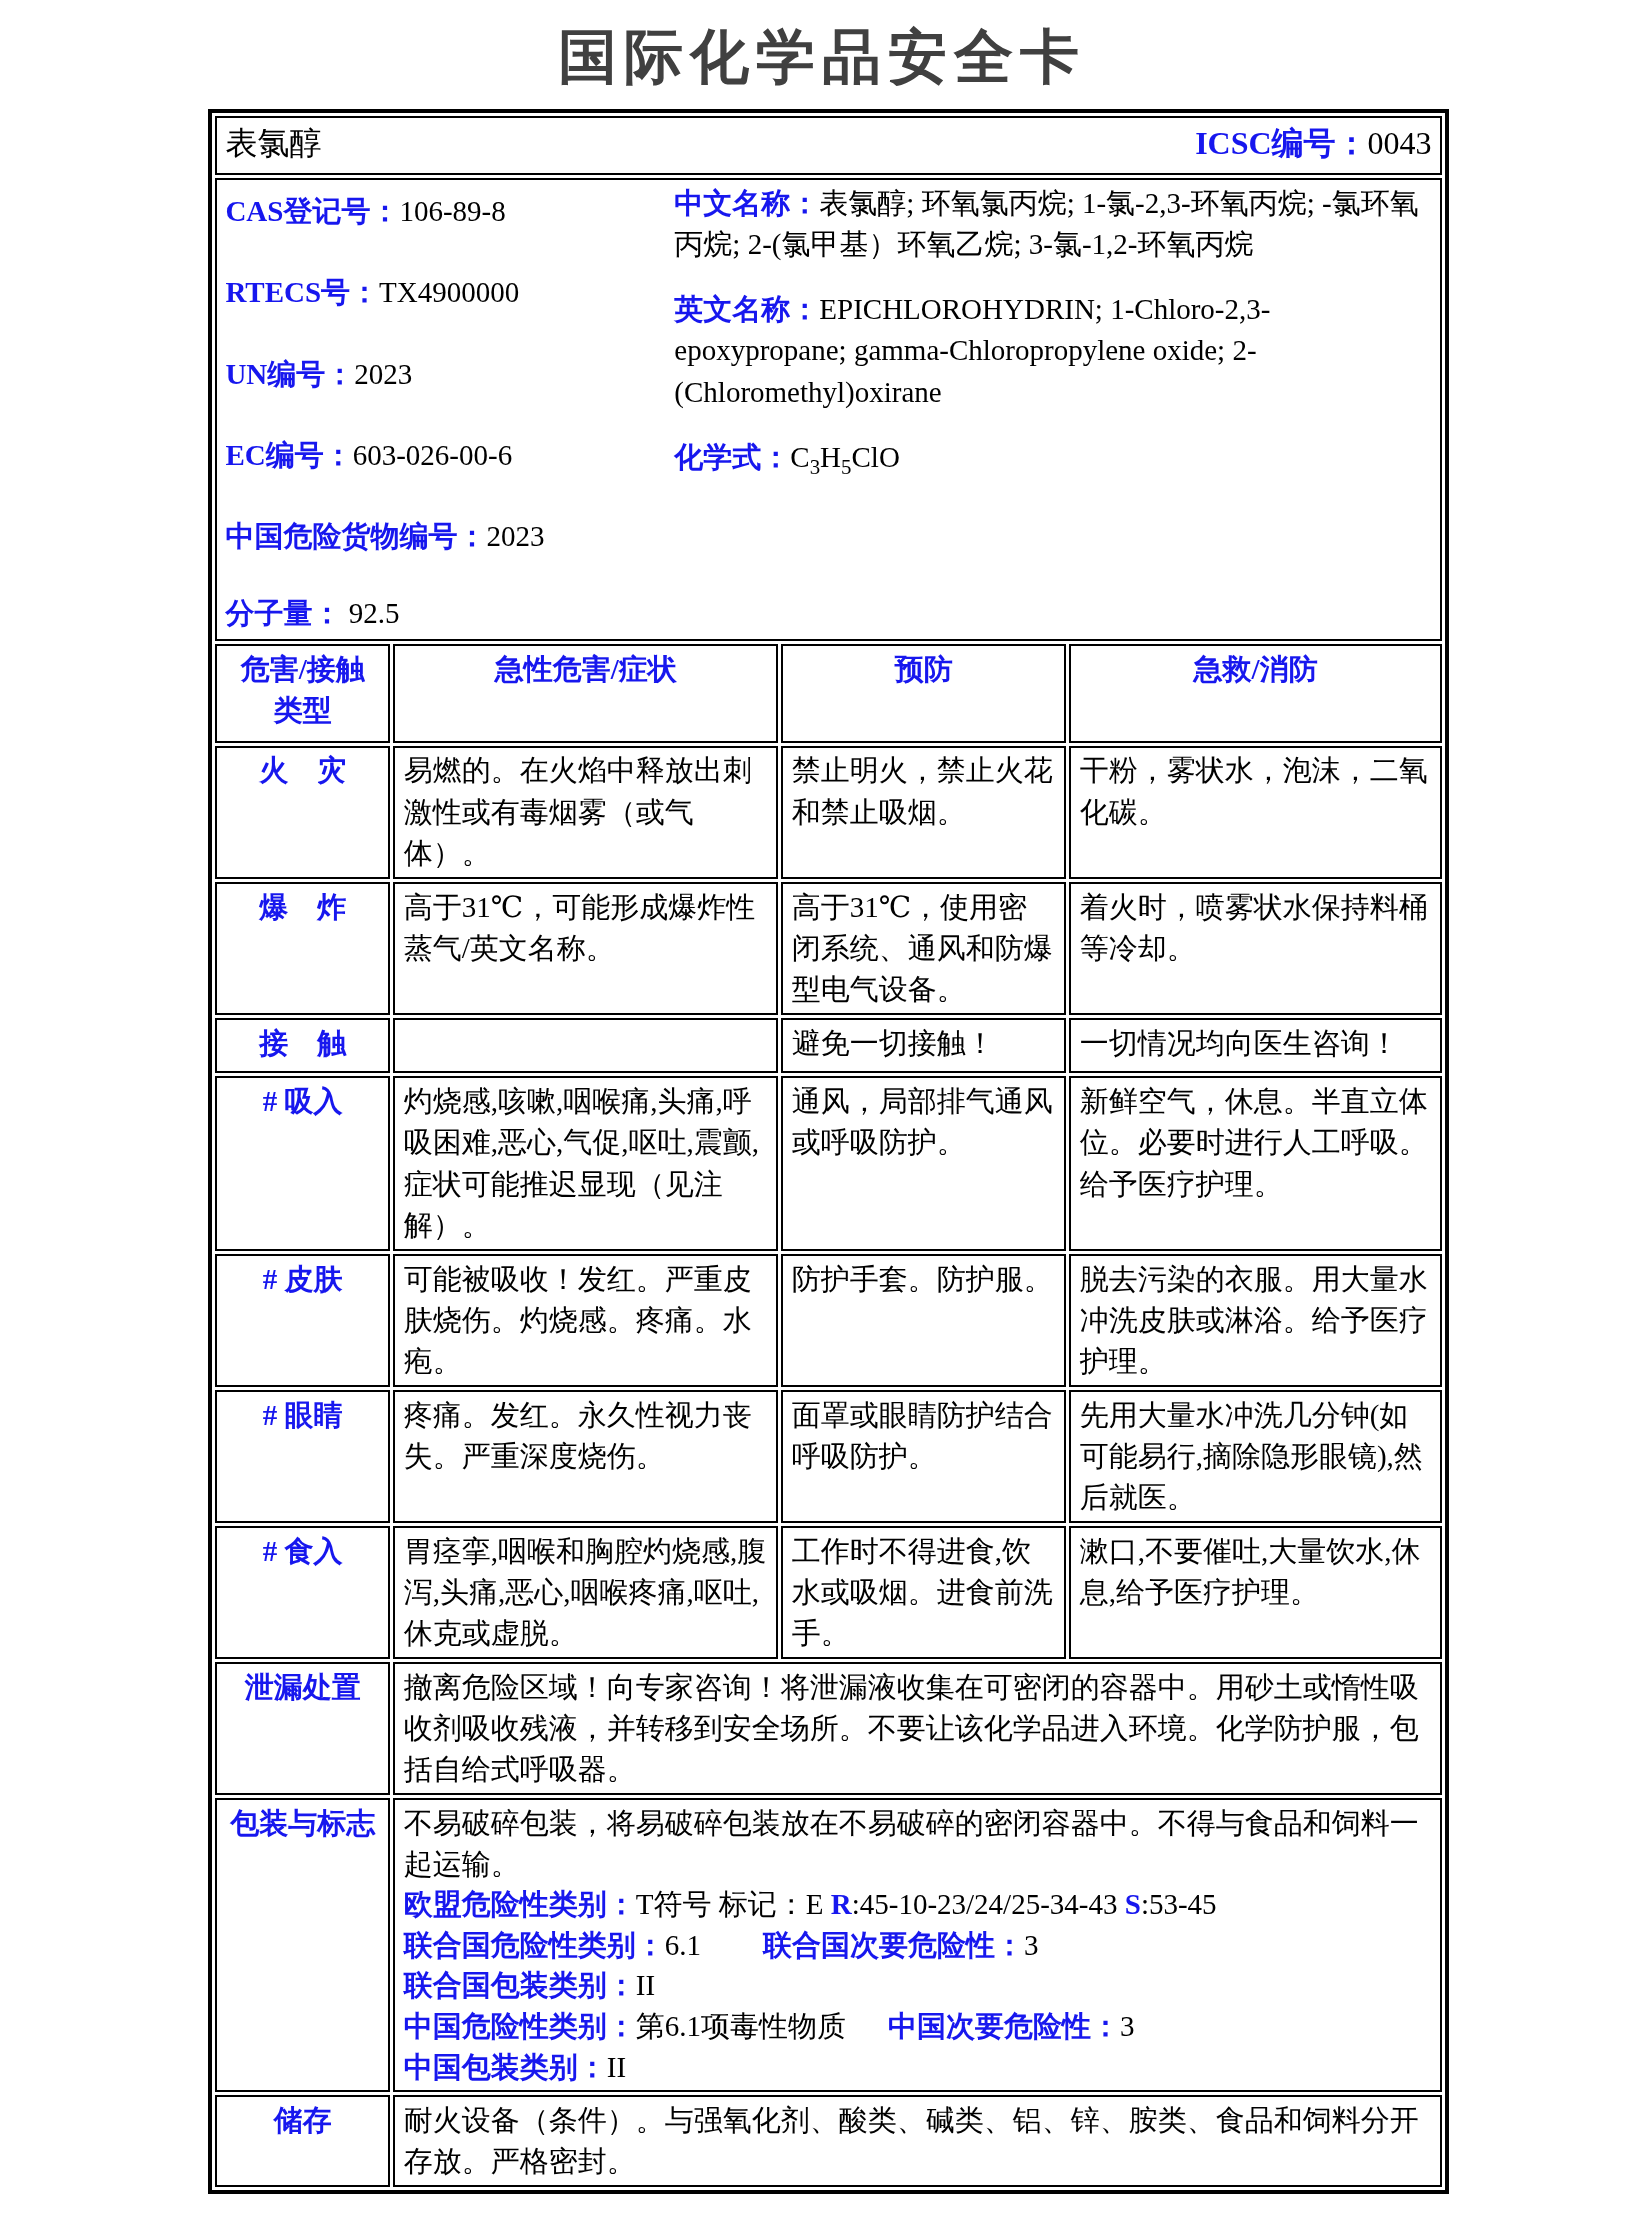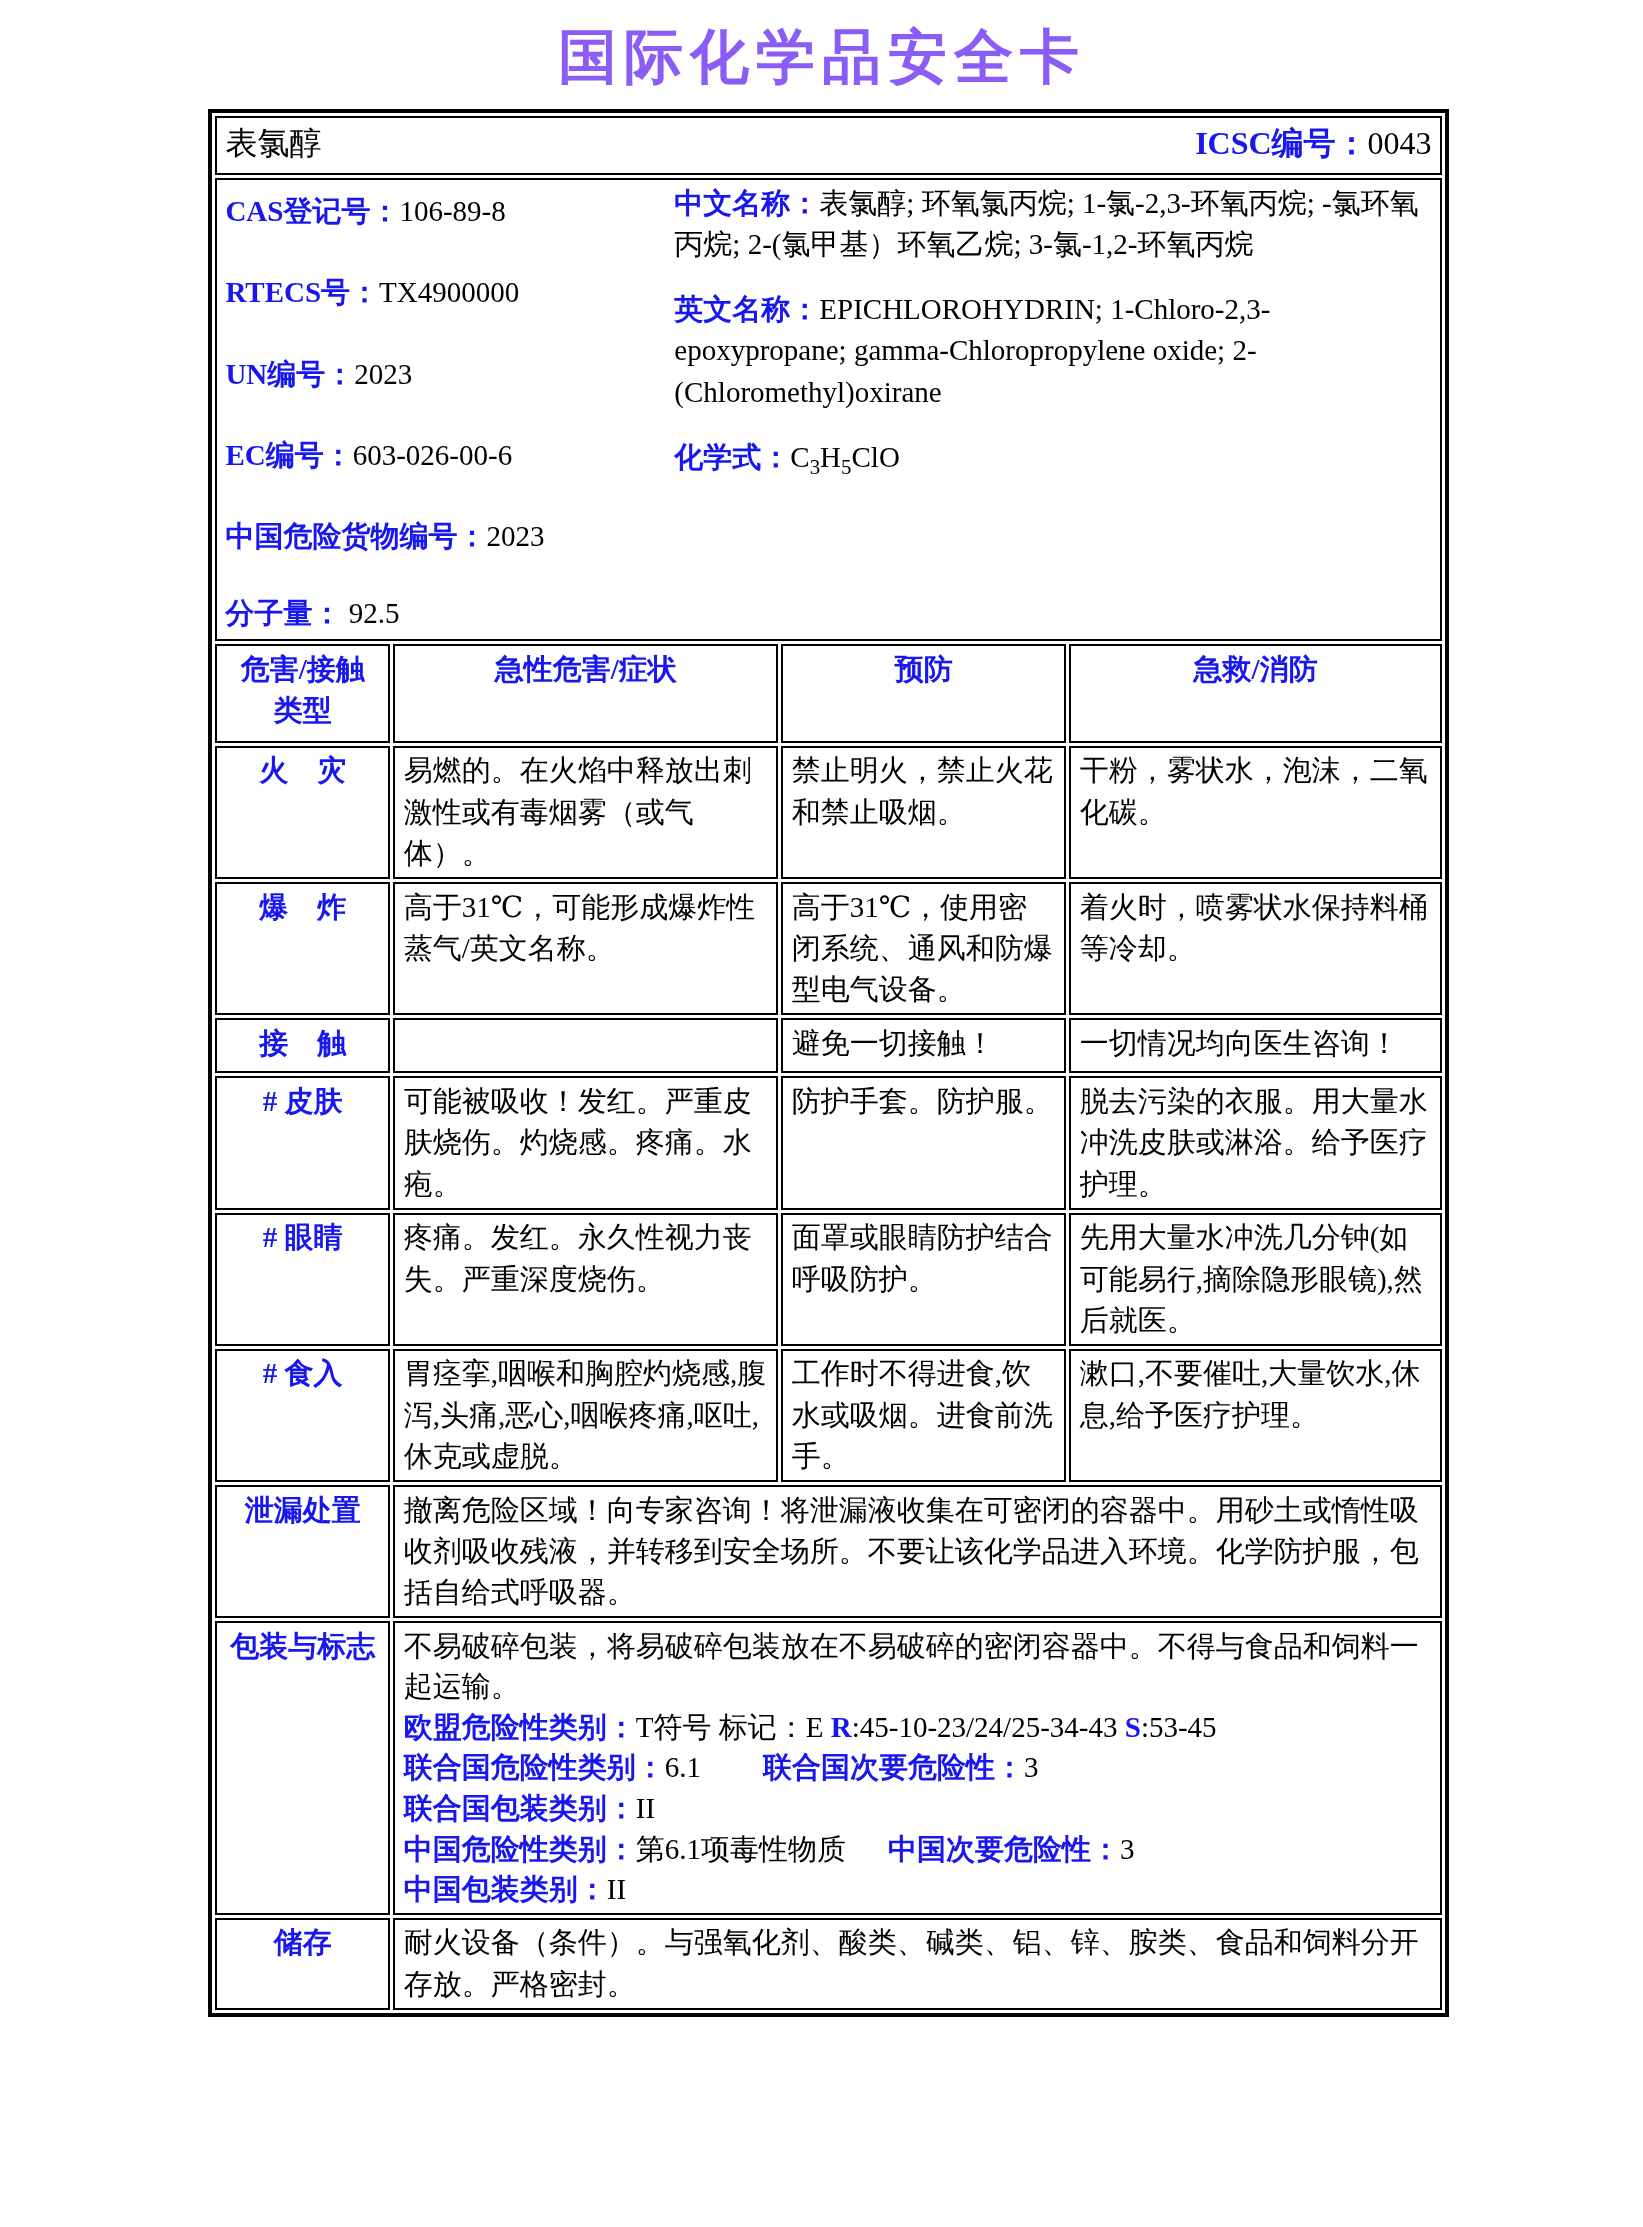--- a/index.html
+++ b/index.html
@@ -5,21 +5,21 @@
   html, body { margin:0; padding:0; background:#ffffff; }
   body {
     width:1644px; height:2227px;
     font-family:"Liberation Serif","DejaVu Serif",serif;
     color:#000;
   }
   .page { padding-top:26.5px; }
   .title {
     margin:0 0 21px 0;
     text-align:center;
-    color:#8b5cf6;
+    color:#404040;
     font-size:59px;
     font-weight:bold;
     letter-spacing:7px;
     line-height:1.05;
   }
   table.card {
     margin-left:208px;
     width:1241px;
     border:4.9px solid #000;
     border-collapse:separate;
@@ -169,20 +169,26 @@
       <td>着火时，喷雾状水保持料桶等冷却。</td>
     </tr>
 
     <tr class="r-cont">
       <td class="label-cell">接　触</td>
       <td></td>
       <td>避免一切接触！</td>
       <td>一切情况均向医生咨询！</td>
     </tr>
 
+    <tr class="r-inh">
+      <td class="label-cell"># 吸入</td>
+      <td>灼烧感,咳嗽,咽喉痛,头痛,呼吸困难,恶心,气促,呕吐,震颤,症状可能推迟显现（见注解）。</td>
+      <td>通风，局部排气通风或呼吸防护。</td>
+      <td>新鲜空气，休息。半直立体位。必要时进行人工呼吸。给予医疗护理。</td>
+    </tr>
 
     <tr class="r-skin">
       <td class="label-cell"># 皮肤</td>
       <td>可能被吸收！发红。严重皮肤烧伤。灼烧感。疼痛。水疱。</td>
       <td>防护手套。防护服。</td>
       <td>脱去污染的衣服。用大量水冲洗皮肤或淋浴。给予医疗护理。</td>
     </tr>
 
     <tr class="r-eye">
       <td class="label-cell"># 眼睛</td>

